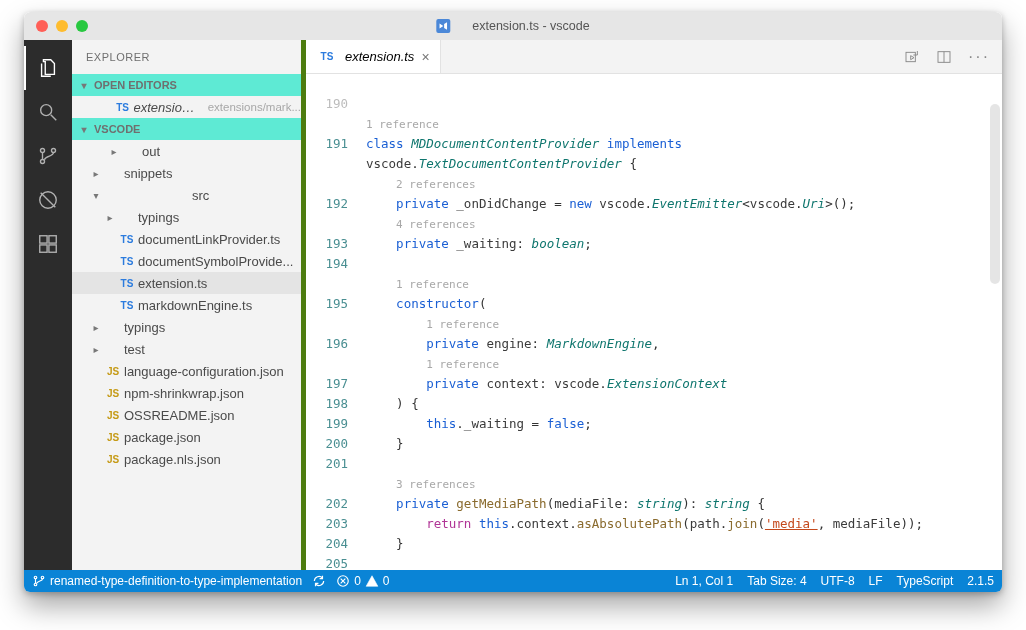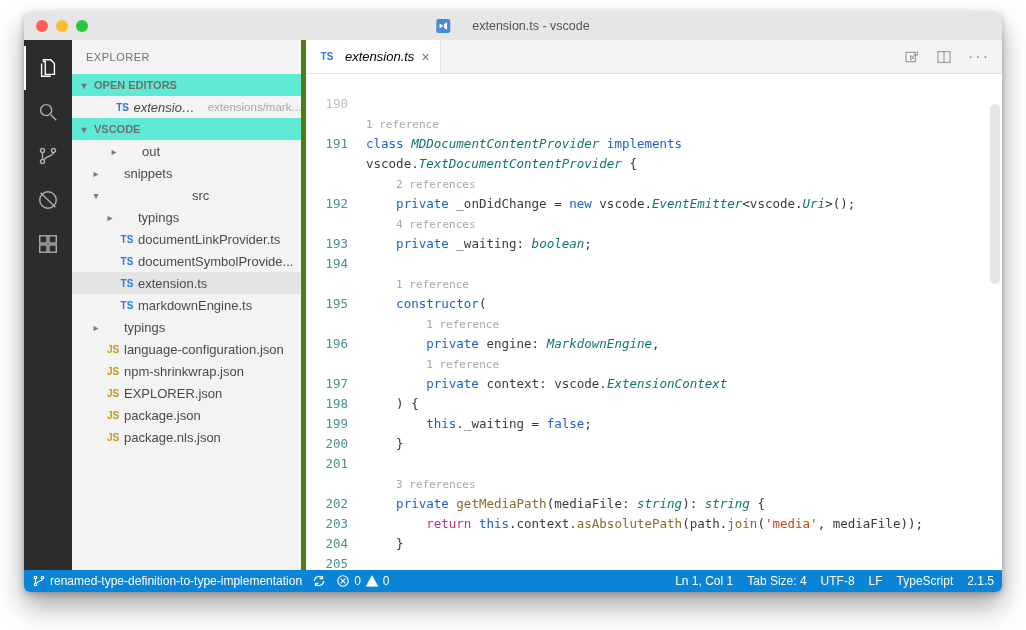--- a/index.html
+++ b/index.html
@@ -58,21 +58,21 @@
   .dots { font-size:16px; letter-spacing:2px; }
   .code-wrap { flex:1; display:flex; font-family: Menlo, Consolas, monospace; font-size:12.5px; line-height:20px; overflow:hidden; background:#fff;margin-top:16px; }
   .gutter { width:60px; text-align:right; color:#4a8f92; padding:4px 18px 4px 0; }
   .gutter .faded { color:#bcbcbc; }
   .code { flex:1; padding:4px 0; white-space:pre; color:#333; }
   .lens { color:#a8a8a8; font-size:11px; }
   .kw { color:#1a5fd4; }
   .ty { color:#0f766e;font-style:italic; }
   .fn { color:#8a6b2e; }
   .ctx { color:#3b3b3b; }
-  .str { color:#c4481b; }
+  .str { color:#c4481b;text-decoration:underline; }
   .ret { color:#b03596; }
   .cl { display:block; height:20px; }
   .statusbar { height:22px; background:#0a84d6; color:#fff; display:flex; align-items:center; font-size:12px; padding:0 8px; gap:26px; }
   .sb-left { display:flex; align-items:center; gap:10px; }
   .sb-right { margin-left:auto; display:flex; align-items:center; gap:14px; }
   .sb-item { display:flex; align-items:center; gap:4px; }
   .statusbar svg { width:14px; height:14px; fill:#fff; stroke:#fff; }
   .scrollbar { position:absolute; right:2px; top:64px; width:10px; height:180px; background:rgba(0,0,0,.10); border-radius:5px; }
 </style>
 </head>
@@ -191,33 +191,38 @@
             <span class="tw none"></span>
             <span class="ficon ts">TS</span>
             <span class="label">markdownEngine.ts</span>
           </div>
           <div class="row" style="padding-left: 18px;">
             <span class="tw fold"></span>
             <span class="ficon "></span>
             <span class="label">typings</span>
           </div>
           <div class="row" style="padding-left: 18px;">
+            <span class="tw fold"></span>
+            <span class="ficon "></span>
+            <span class="label">test</span>
+          </div>
+          <div class="row" style="padding-left: 18px;">
             <span class="tw none"></span>
             <span class="ficon js">JS</span>
             <span class="label">language-configuration.json</span>
           </div>
           <div class="row" style="padding-left: 18px;">
             <span class="tw none"></span>
             <span class="ficon js">JS</span>
             <span class="label">npm-shrinkwrap.json</span>
           </div>
           <div class="row" style="padding-left: 18px;">
             <span class="tw none"></span>
             <span class="ficon js">JS</span>
-            <span class="label">EXPLORER.json</span>
+            <span class="label">OSSREADME.json</span>
           </div>
           <div class="row" style="padding-left: 18px;">
             <span class="tw none"></span>
             <span class="ficon js">JS</span>
             <span class="label">package.json</span>
           </div>
           <div class="row" style="padding-left: 18px;">
             <span class="tw none"></span>
             <span class="ficon js">JS</span>
             <span class="label">package.nls.json</span>

